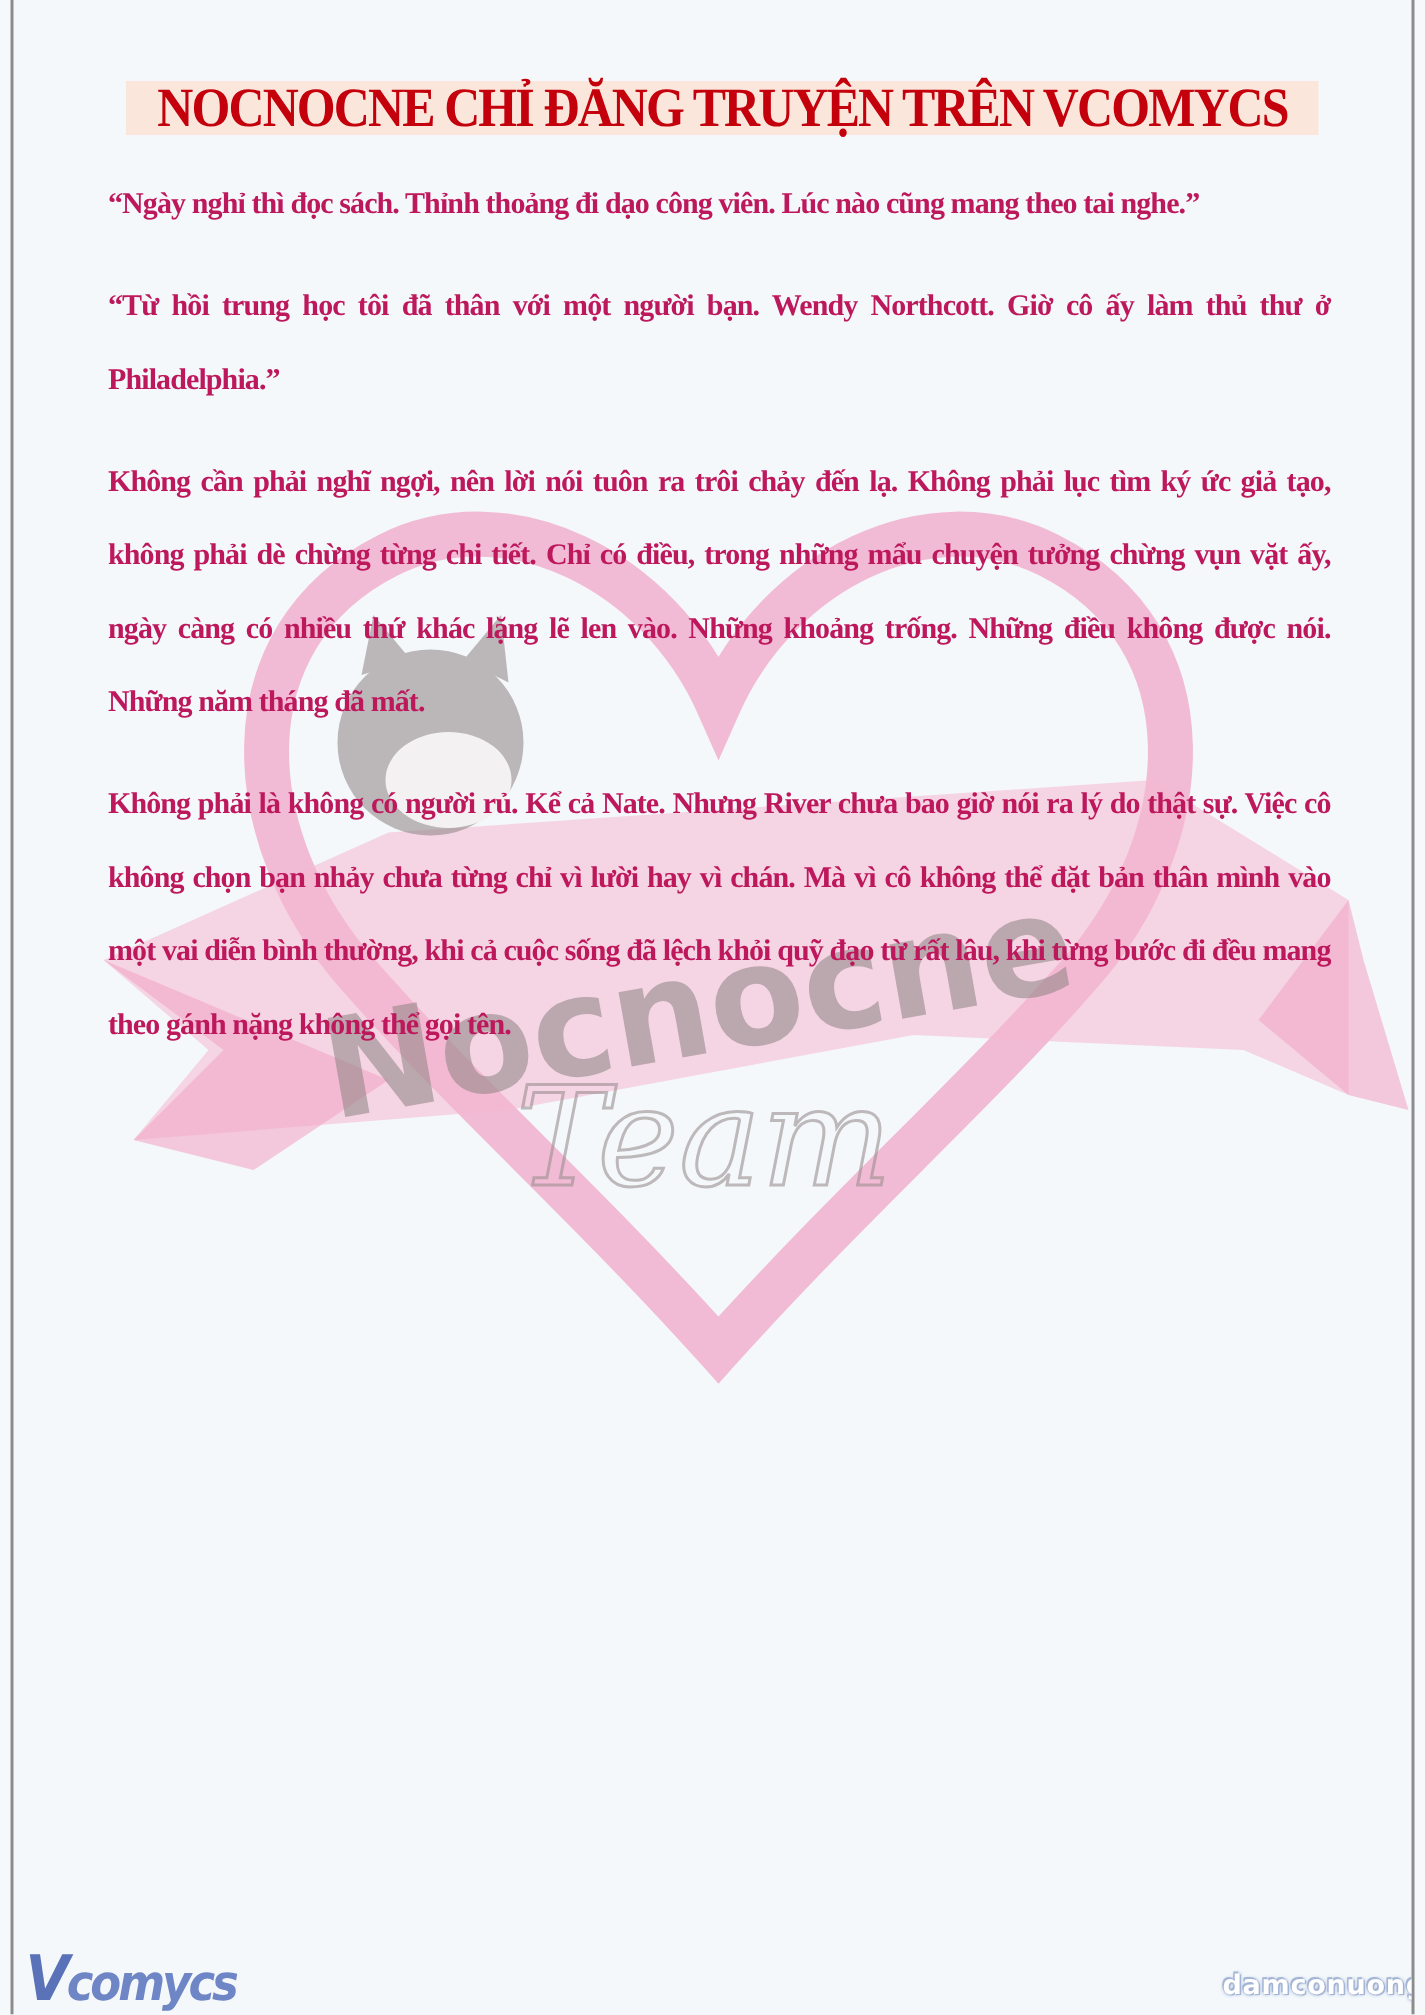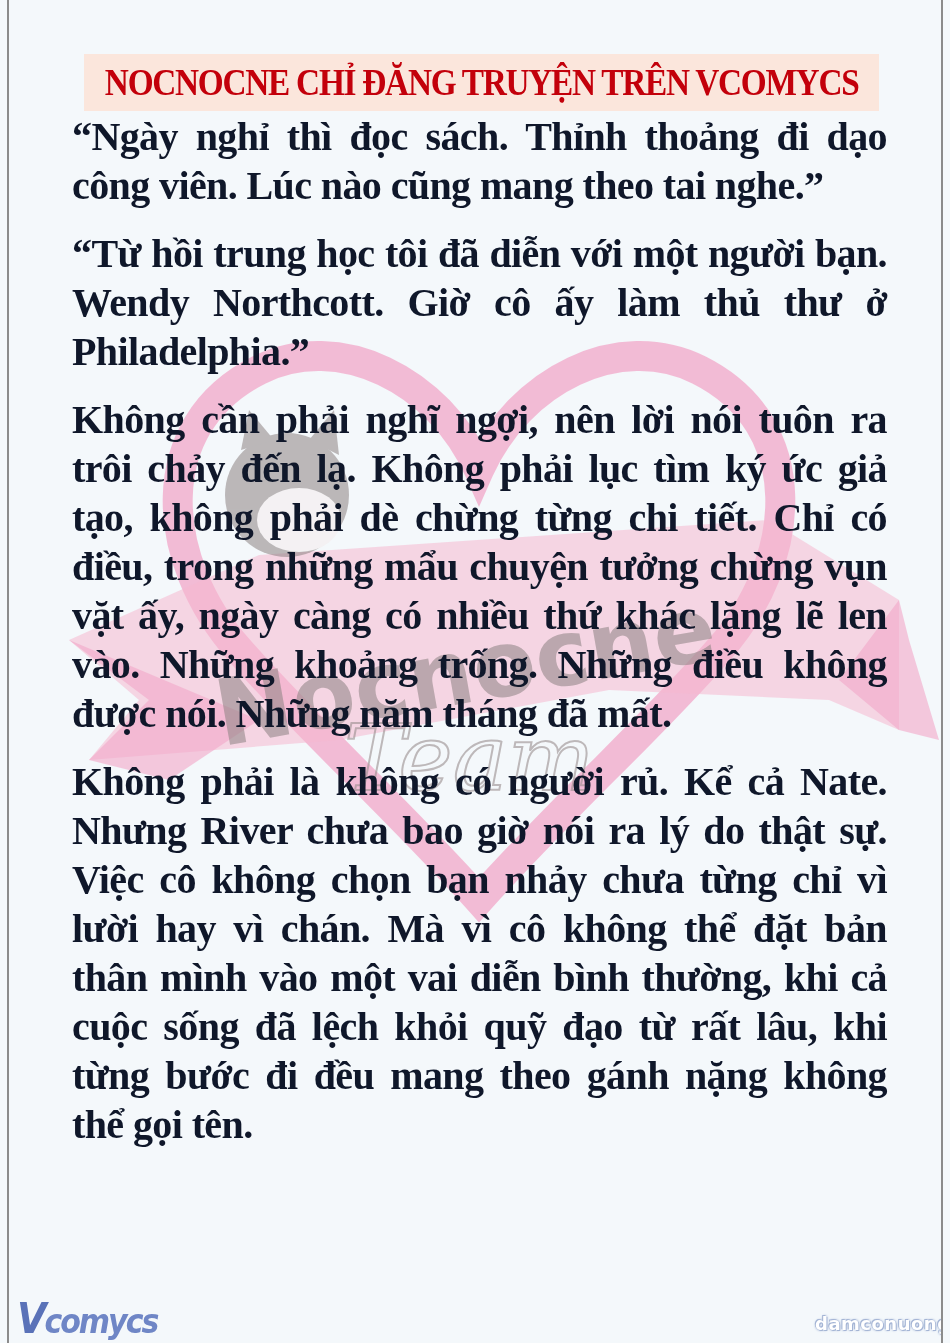--- a/index.html
+++ b/index.html
@@ -15,39 +15,39 @@
       border-right: 2px solid #8c8c8c;
       background: #f4f8fb;
       box-sizing: border-box;
       overflow: hidden;
     }
     .watermark {
       position: absolute; left: 0; top: 0; width: 936px; height: 1343px;
       pointer-events: none;
     }
     .header-banner {
-      position: absolute; left: 75px; top: 54px; width: 795px; height: 57px;
+      position: absolute; left: 75px; top: 54px; width: 795px; height: 36px;
       background: #fbe6dc;
       display: flex; align-items: center; justify-content: center;
     }
     .header-banner span {
       color: #c3000b;
       font-family: "Liberation Serif", "DejaVu Serif", serif;
       font-weight: bold;
       font-size: 37px;
       letter-spacing: -1.4px;
       transform: scaleX(0.9);
       white-space: nowrap;
       display: inline-block;
     }
     .body-text {
       position: absolute; left: 63px; top: 112px; width: 815px;
-      color: #0f172a;
+      color: #be185d;
       font-weight: bold;
-      font-size: 40px;
+      font-size: 20px;
       line-height: 49px;
       letter-spacing: -0.6px;
     }
     .body-text p {
       margin: 0 0 19px 0;
       text-align: justify;
     }
     .footer-left {
       position: absolute; left: 8px; top: 1297px;
       font-family: "DejaVu Sans", sans-serif;
@@ -89,21 +89,21 @@
     <text x="200" y="700" font-family="DejaVu Sans, sans-serif" font-weight="bold" font-size="92" fill="#8d8383" opacity="0.55" transform="rotate(-10 470 650)">Nocnocne</text>
     <text x="335" y="790" font-family="DejaVu Serif, serif" font-style="italic" font-size="92" fill="none" stroke="#9a8f8f" stroke-width="2" opacity="0.6">Team</text>
   </svg>
 
   <div class="header-banner">
     <span>NOCNOCNE CHỈ ĐĂNG TRUYỆN TRÊN VCOMYCS</span>
   </div>
 
   <div class="body-text">
     <p>“Ngày nghỉ thì đọc sách. Thỉnh thoảng đi dạo công viên. Lúc nào cũng mang theo tai nghe.”</p>
-    <p>“Từ hồi trung học tôi đã diễn với một người bạn. Wendy Northcott. Giờ cô ấy làm thủ thư ở Philadelphia.”</p>
+    <p>“Từ hồi trung học tôi đã thân với một người bạn. Wendy Northcott. Giờ cô ấy làm thủ thư ở Philadelphia.”</p>
     <p>Không cần phải nghĩ ngợi, nên lời nói tuôn ra trôi chảy đến lạ. Không phải lục tìm ký ức giả tạo, không phải dè chừng từng chi tiết. Chỉ có điều, trong những mẩu chuyện tưởng chừng vụn vặt ấy, ngày càng có nhiều thứ khác lặng lẽ len vào. Những khoảng trống. Những điều không được nói. Những năm tháng đã mất.</p>
     <p>Không phải là không có người rủ. Kể cả Nate. Nhưng River chưa bao giờ nói ra lý do thật sự. Việc cô không chọn bạn nhảy chưa từng chỉ vì lười hay vì chán. Mà vì cô không thể đặt bản thân mình vào một vai diễn bình thường, khi cả cuộc sống đã lệch khỏi quỹ đạo từ rất lâu, khi từng bước đi đều mang theo gánh nặng không thể gọi tên.</p>
   </div>
 
   <div class="footer-left">
     <span class="v">V</span><span>comycs</span>
   </div>
 
   <div class="footer-right">damconuong</div>
 </div>

